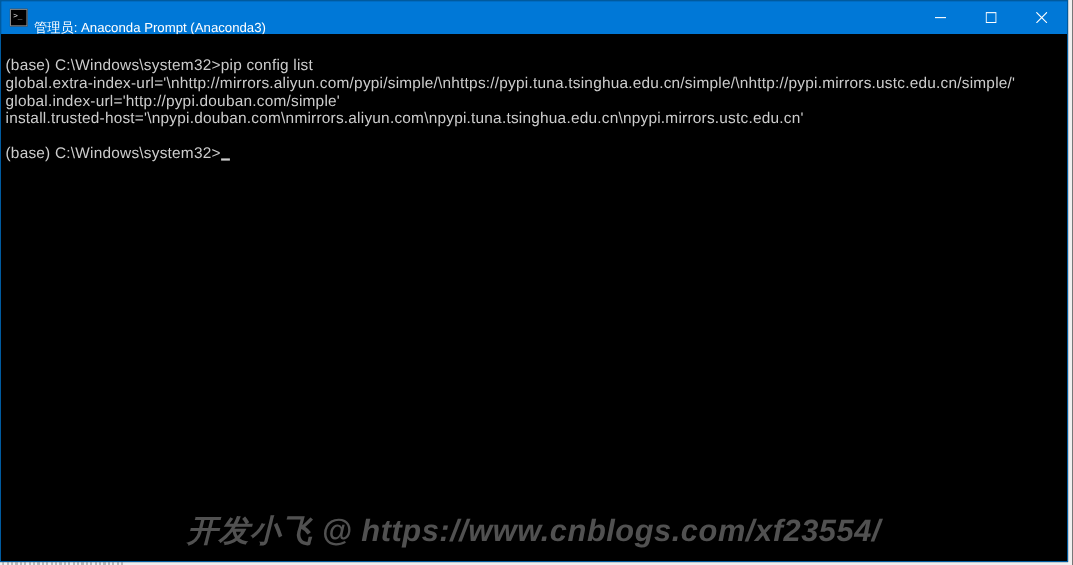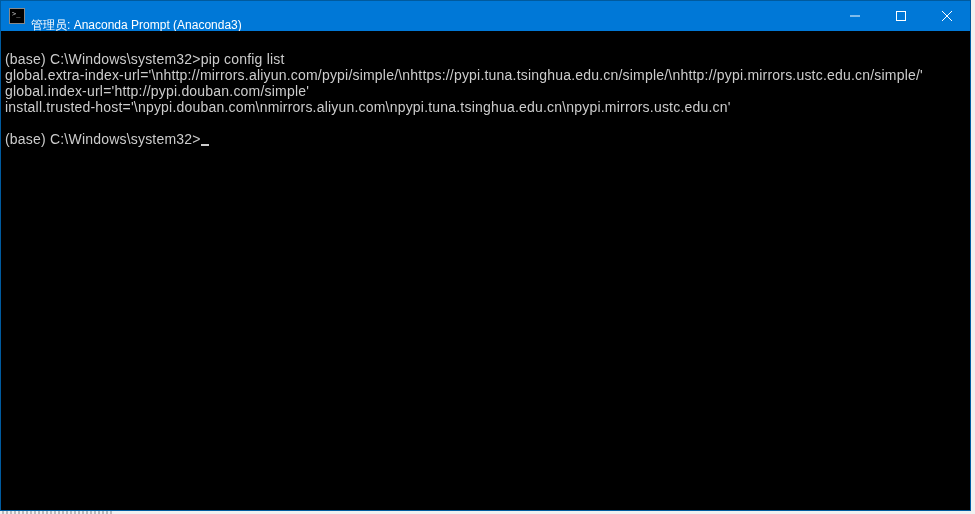--- a/index.html
+++ b/index.html
@@ -153,14 +153,15 @@
   </div>
 
   <div class="terminal"><span> </span>
 <span class="prompt-line">(base) C:\Windows\system32&gt;</span><span>pip config list</span>
 <span>global.extra-index-url='\nhttp://mirrors.aliyun.com/pypi/simple/\nhttps://pypi.tuna.tsinghua.edu.cn/simple/\nhttp://pypi.mirrors.ustc.edu.cn/simple/'</span>
 <span>global.index-url='http://pypi.douban.com/simple'</span>
 <span>install.trusted-host='\npypi.douban.com\nmirrors.aliyun.com\npypi.tuna.tsinghua.edu.cn\npypi.mirrors.ustc.edu.cn'</span>
 
 <span class="prompt-line">(base) C:\Windows\system32&gt;</span><span class="cursor"></span></div>
 
+  <div class="watermark">开发小飞 @ https://www.cnblogs.com/xf23554/</div>
 </div>
 <div class="bottom-edge"></div>
 
 </body></html>

